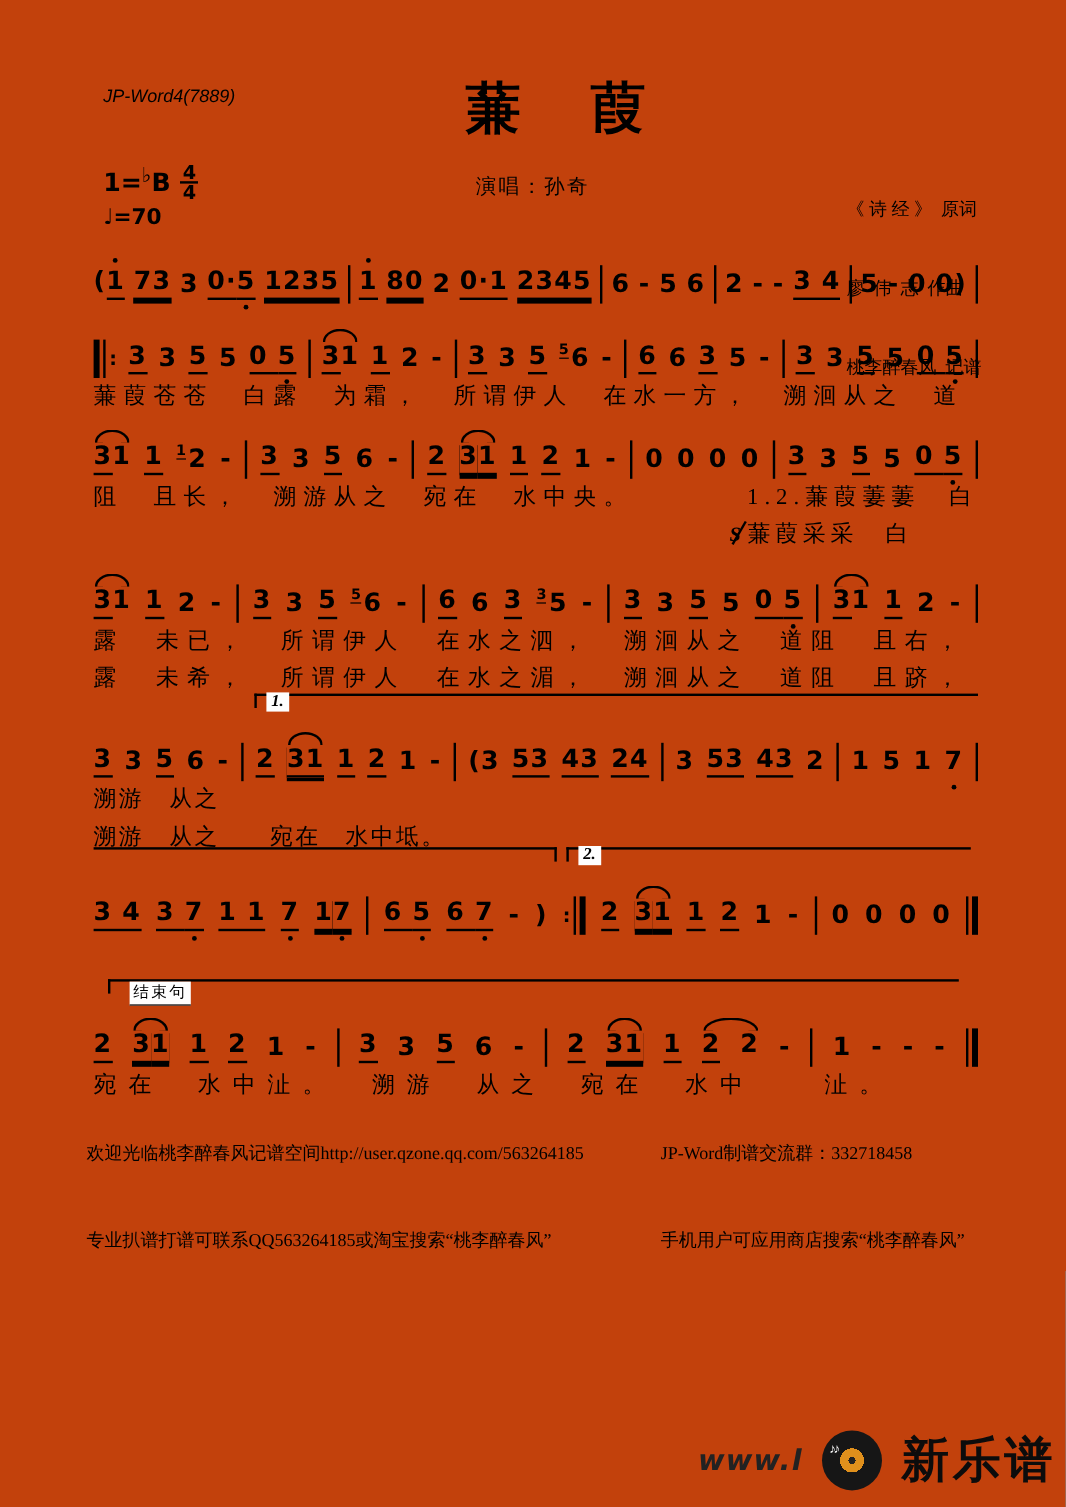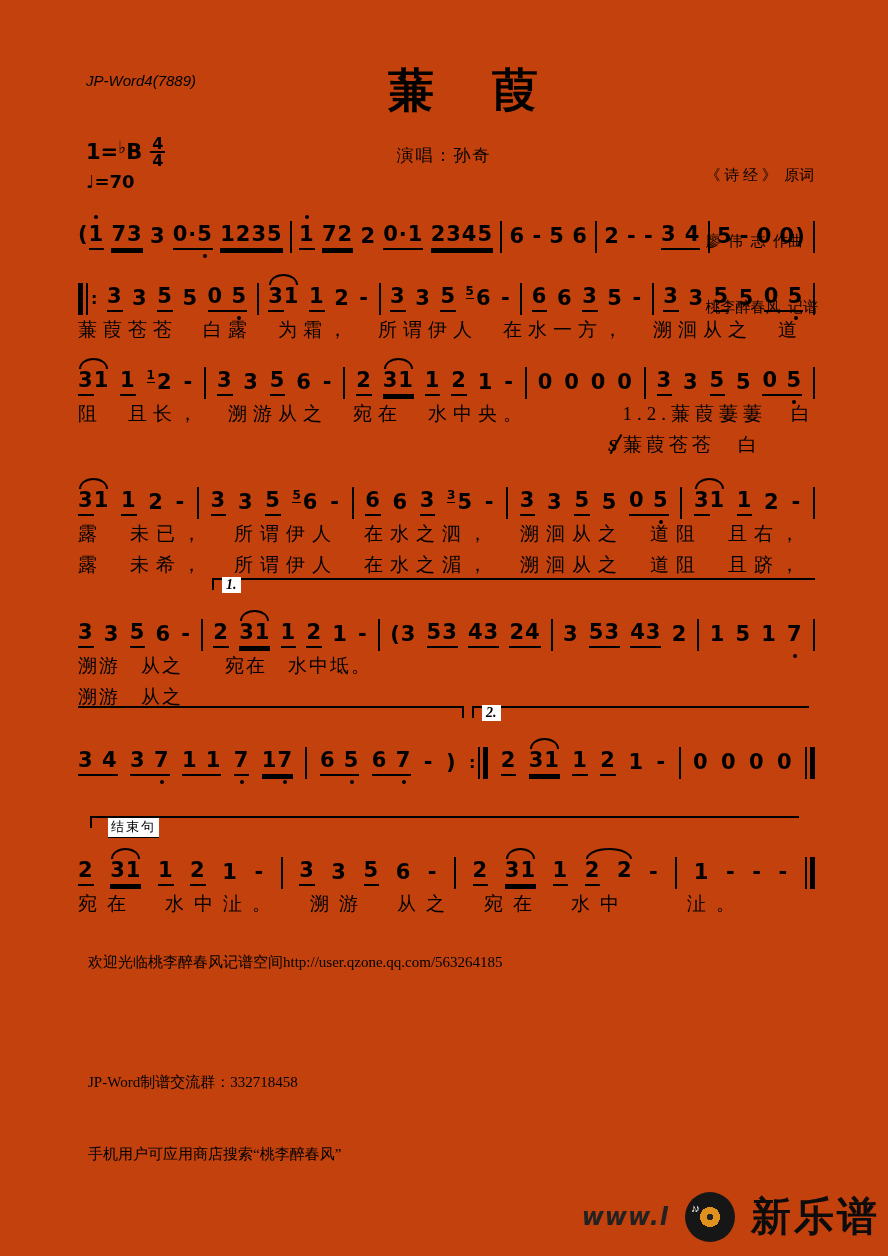--- a/index.html
+++ b/index.html
@@ -56,22 +56,22 @@
   .ls2{letter-spacing:2px;}.ls7{letter-spacing:7px;}.ls10{letter-spacing:10px;}
   .lyrflex{display:flex;}
   .lyrB{margin-left:auto;letter-spacing:5px;}
   .lyr3b{margin-left:530px;display:flex;align-items:baseline;letter-spacing:4px;}
   .lyr6{margin-left:398px;display:flex;letter-spacing:3px;}
   .ds{margin-left:auto;font:italic bold 15px "Liberation Serif",serif;letter-spacing:0;padding-right:2px;align-self:flex-end;}
   .segno{position:relative;display:inline-block;width:15px;font:italic bold 17px "Liberation Serif",serif;letter-spacing:0;}
   .segno::after{content:"";position:absolute;left:7px;top:-3px;width:1.5px;height:22px;background:#000;transform:rotate(30deg);}
 
   
-  .footer{position:absolute;left:88px;top:902px;width:732px;display:flex;justify-content:space-between;
-          font:15px/24px "Liberation Serif",serif;flex-direction:column;}
+  .footer{position:absolute;left:72px;top:902px;width:732px;display:flex;justify-content:space-between;
+          font:15px/24px "Liberation Serif",serif;}
   .footer div{white-space:pre;}
 
   
   .logo{position:absolute;right:8px;bottom:12px;display:flex;align-items:center;gap:16px;}
   .wwwtxt{font:italic bold 24px "DejaVu Sans",sans-serif;color:#222;letter-spacing:1px;}
   .disc{position:relative;width:50px;height:50px;border-radius:50%;flex:0 0 auto;
         background:radial-gradient(circle,#222 0 3px,#e0901c 3px 10px,#161616 10px 25px);}
   .disc::after{content:"♪♪";position:absolute;left:6px;top:10px;color:#fff;font-size:11px;letter-spacing:-2px;}
   .sitename{font:bold 40px "DejaVu Sans",sans-serif;color:#0c0c0c;letter-spacing:3px;white-space:pre;}
 </style>
@@ -121,21 +121,21 @@
         <span class="tok">
           <span class="t u2">1235</span>
         </span>
         <span class="barw">
           <span class="bl"></span>
         </span>
         <span class="tok">
           <span class="t u1 da">1</span>
         </span>
         <span class="tok">
-          <span class="t u2">72</span>
+          <span class="t u2">80</span>
         </span>
         <span class="tok">
           <span class="t">2</span>
         </span>
         <span class="tok">
           <span class="t u1">0·1</span>
         </span>
         <span class="tok">
           <span class="t u2">2345</span>
         </span>
@@ -386,21 +386,21 @@
         <span class="barw">
           <span class="bl"></span>
         </span>
       </div>
     <div class="lyr lyrflex">
       <span>阻　且长，　溯游从之　宛在　水中央。</span>
       <span class="lyrB">1.2.蒹葭萋萋　白</span>
     </div>
     <div class="lyr lyr3b">
       <span class="segno">S</span>
-      <span>蒹葭苍苍　白</span>
+      <span>蒹葭采采　白</span>
     </div>
   </div>
 
   <div class="sys" id="sys4">
     <div class="notes">
         <span class="tok arc">
           <span class="t u1">3</span>
           <span class="t">1</span>
         </span>
         <span class="tok">
@@ -580,22 +580,22 @@
         <span class="tok">
           <span class="t">1</span>
         </span>
         <span class="tok">
           <span class="t db">7</span>
         </span>
         <span class="barw">
           <span class="bl"></span>
         </span>
       </div>
+    <div class="lyr ls2">溯游　从之</div>
     <div class="lyr ls2">溯游　从之　　宛在　水中坻。</div>
-    <div class="lyr ls2">溯游　从之</div>
   </div>
 
   <div class="sys" id="sys6">
     <div class="brow">
       <div class="vbr vend" id="v1b"></div>
       <div class="vbr vstart" id="v2">
         <span class="vlabel">2.</span>
       </div>
     </div>
     <div class="notes">
@@ -762,20 +762,21 @@
           <span class="bl"></span>
           <span class="bt"></span>
         </span>
       </div>
     <div class="lyr ls10">宛在　水中沚。　溯游　从之　宛在　水中　　沚。</div>
   </div>
 
   <div class="footer">
     <div>
       <div>欢迎光临桃李醉春风记谱空间http://user.qzone.qq.com/563264185</div>
+      <div>专业扒谱打谱可联系QQ563264185或淘宝搜索“桃李醉春风”</div>
     </div>
     <div>
       <div>JP-Word制谱交流群：332718458</div>
       <div>手机用户可应用商店搜索“桃李醉春风”</div>
     </div>
   </div>
 
   <div class="logo">
     <span class="wwwtxt">www.l</span>
     <span class="disc"></span>

